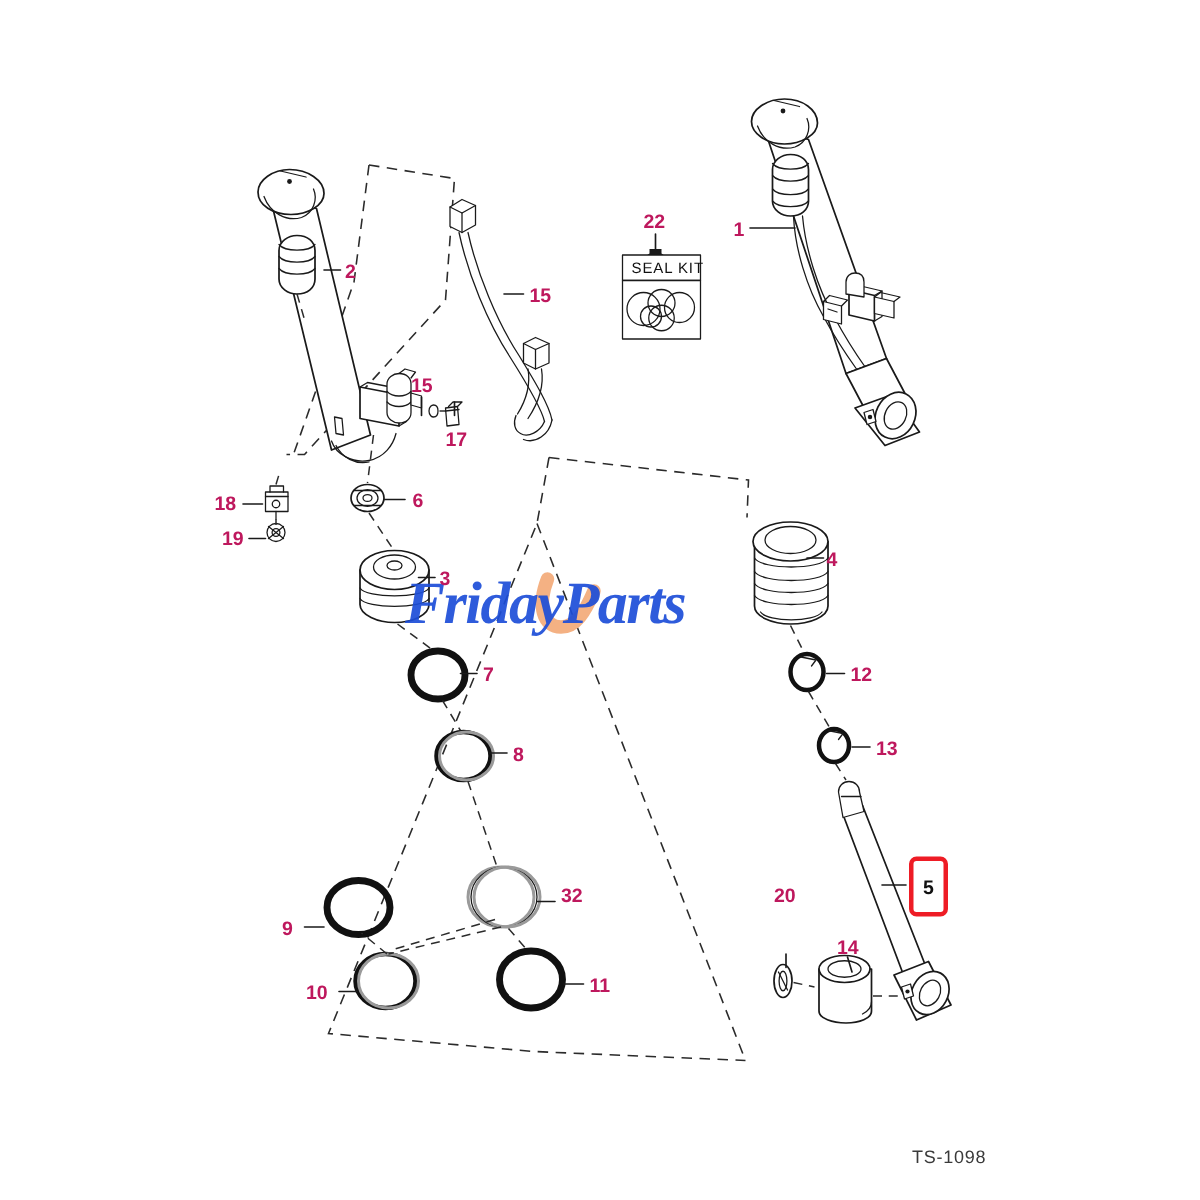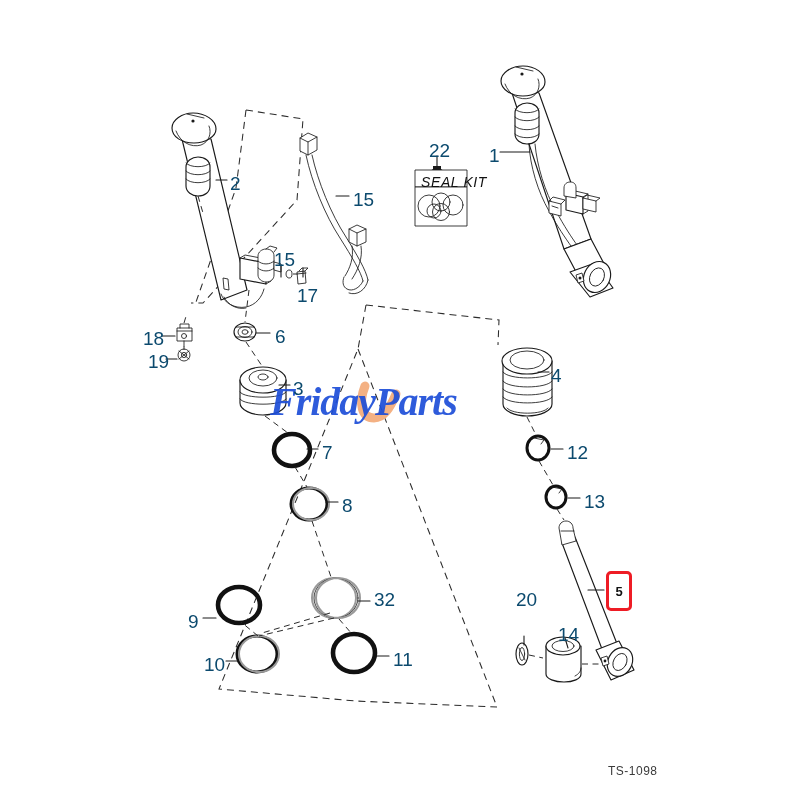--- a/index.html
+++ b/index.html
@@ -7,43 +7,42 @@
   body{
     width:800px;height:800px;overflow:hidden;
     font-family:"Liberation Sans","DejaVu Sans",sans-serif;
     position:relative;
   }
   #stage{position:relative;width:800px;height:800px;background:#fff;}
   #stage svg{position:absolute;left:0;top:0;}
   .lbl{
     position:absolute;
     font-family:"Liberation Sans","DejaVu Sans",sans-serif;
-    font-weight:normal;
-    font-size:19px;
-    color:#0c4a6e;
+    font-weight:bold;
+    font-size:13px;
+    color:#be185d;
     line-height:1;
     white-space:nowrap;
     user-select:none;
   }
   #drawing-code{
     position:absolute;
     font-family:"Liberation Sans","DejaVu Sans",sans-serif;
     font-size:12px;
     color:#3a3a3a;
     letter-spacing:.5px;
     white-space:nowrap;
   }
   #sealkit-text{
     position:absolute;
     font-family:"Liberation Sans","DejaVu Sans",sans-serif;
-    font-size:14px;
+    font-size:10px;
     letter-spacing:.6px;
     color:#111;
     white-space:nowrap;
-    font-style:italic;
   }
   #part5-badge{
     position:absolute;
     border:3px solid #ee1c25;
     border-radius:5px;
     background:#ffffff;
     display:flex;align-items:center;justify-content:center;
     box-sizing:border-box;
   }
   #part5-badge span{

